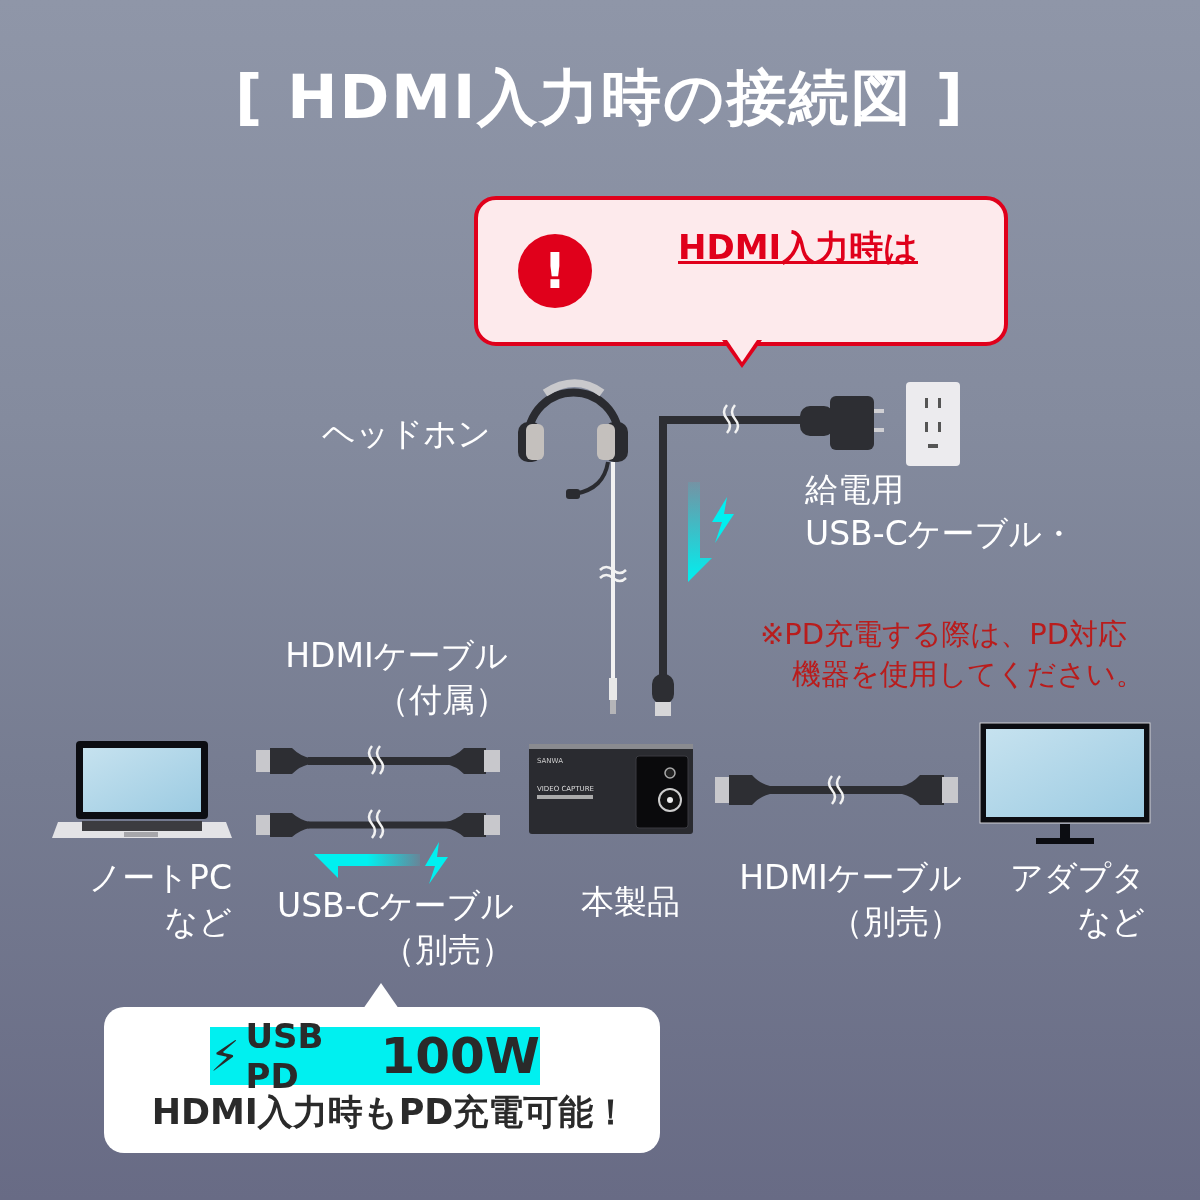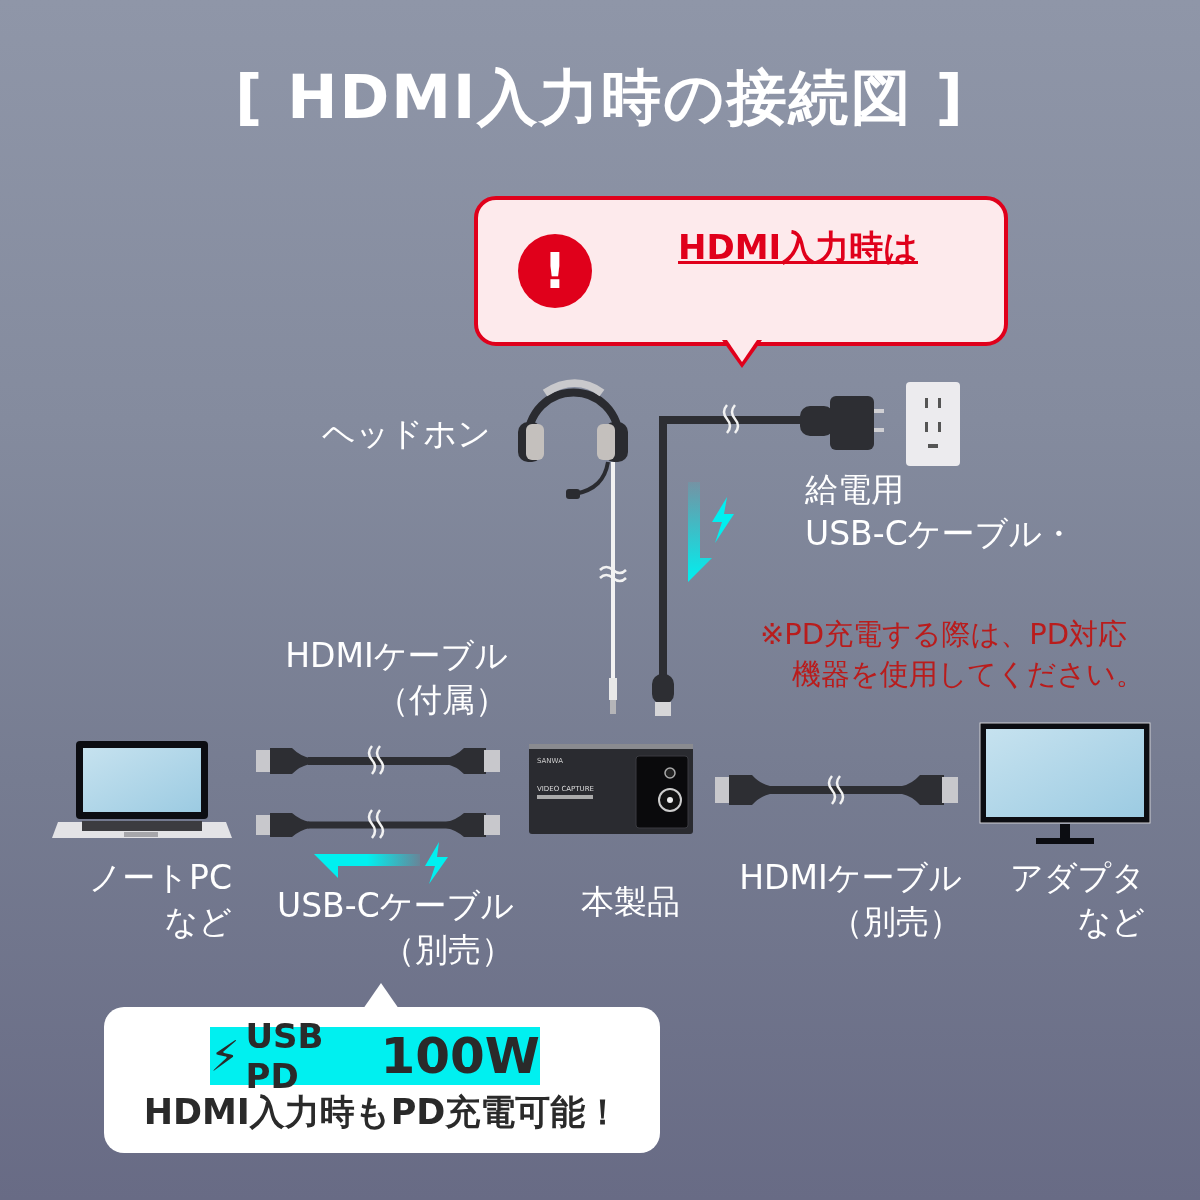--- a/index.html
+++ b/index.html
@@ -13,21 +13,21 @@
   .callout-tail{left:722px;top:340px;width:0;height:0;border-left:20px solid transparent;border-right:20px solid transparent;border-top:28px solid #e0001b;}
   .callout-tail-in{left:727px;top:340px;width:0;height:0;border-left:15px solid transparent;border-right:15px solid transparent;border-top:22px solid #fdeaec;}
   .alert-circle{left:40px;top:34px;width:74px;height:74px;border-radius:50%;background:#e0001b;color:#fff;font-size:50px;font-weight:bold;text-align:center;line-height:74px;}
   .callout-text{left:130px;top:22px;width:380px;text-align:center;color:#e0001b;font-size:34px;font-weight:bold;line-height:50px;text-decoration:underline;}
   .pd-box{left:104px;top:1007px;width:556px;height:146px;background:#fff;border-radius:20px;}
   .pd-tail{left:363px;top:983px;width:0;height:0;border-left:18px solid transparent;border-right:18px solid transparent;border-bottom:26px solid #fff;}
   .pd-badge{left:106px;top:20px;width:330px;height:58px;background:#00f0f0;color:#2a2a2a;font-weight:bold;display:flex;align-items:center;justify-content:center;gap:6px;}
   .pd-badge .bolt{font-size:42px;}
   .pd-badge .usb{font-size:34px;}
   .pd-badge .watt{font-size:50px;}
-  .pd-sub{left:0;top:82px;width:556px;text-align:center;color:#2a2a2a;font-size:35px;font-weight:bold;}
+  .pd-sub{left:8px;top:82px;width:556px;text-align:center;color:#2a2a2a;font-size:35px;font-weight:bold;}
   .note{font-size:29px;line-height:40px;color:#b91c1c;white-space:nowrap;}
 </style>
 </head>
 <body>
 
 <div class="abs title">[ HDMI入力時の接続図 ]</div>
 
 <div class="abs callout">
   <div class="abs alert-circle">!</div>
   <div class="abs callout-text">

